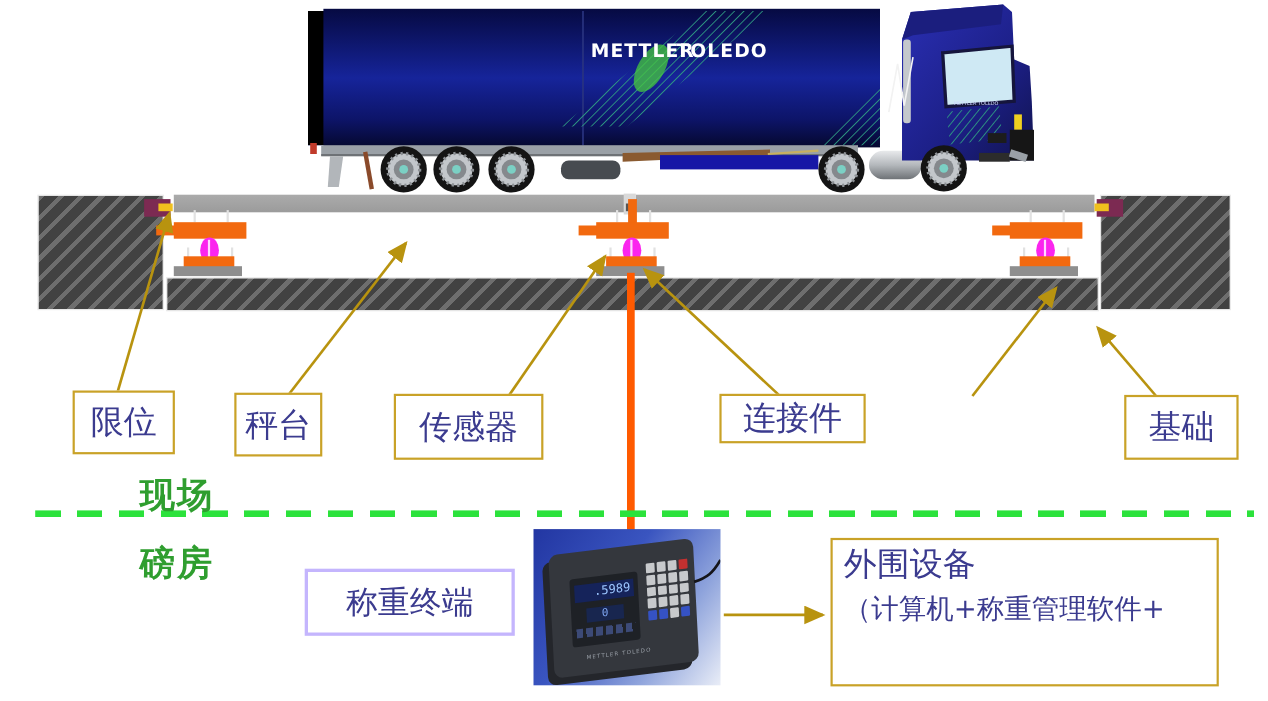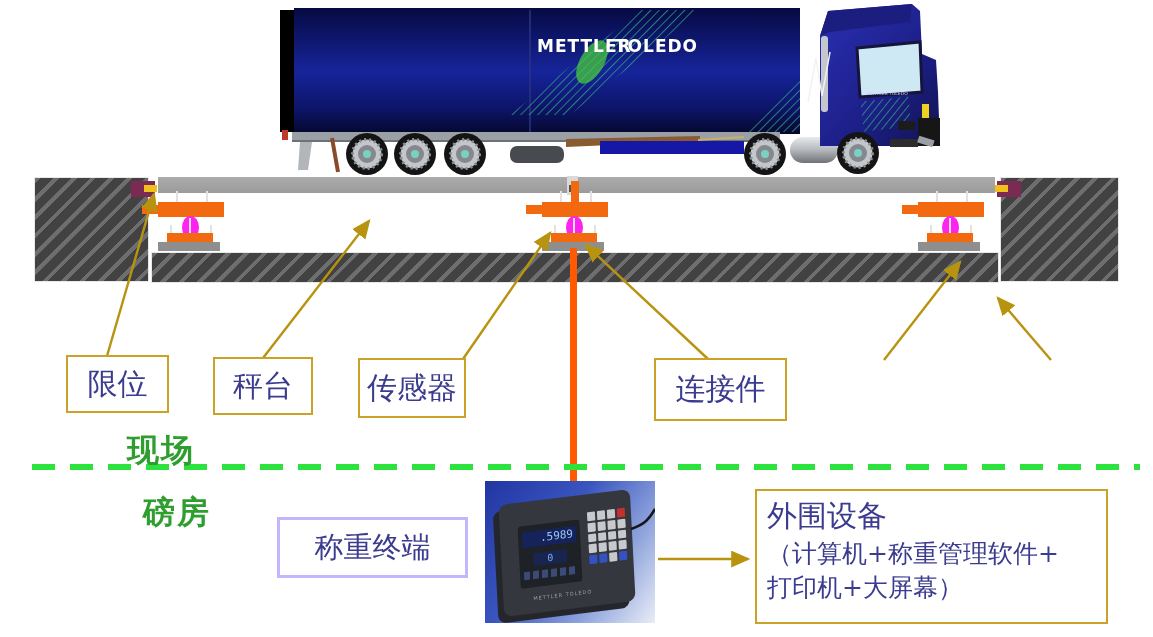--- a/index.html
+++ b/index.html
@@ -34,36 +34,36 @@
   .lc .bot-brk{position:absolute;left:37px;top:60px;width:46px;height:10px;background:#f2690f;}
   .lc .base{position:absolute;left:28px;top:69px;width:62px;height:9px;background:#8e8e8e;}
   .lc .stem{position:absolute;left:57px;top:8px;width:8px;height:24px;background:#f2690f;display:none;}
   .lc.center .stem{display:block;}
   .cable{position:absolute;left:570px;top:248px;width:7px;height:234px;background:#ff5a00;}
 
   
   .tag{position:absolute;border:2px solid #c9a227;background:#fff;color:#3b3b8f;
        font-family:"DejaVu Serif",serif;display:flex;align-items:center;justify-content:center;
        font-size:30px;box-sizing:border-box;z-index:6;}
-  .tag-limit     {left:66px;  top:355px; width:103px; height:58px;text-align:right;}
-  .tag-platform  {left:213px; top:357px; width:100px;  height:58px;}
-  .tag-sensor    {left:358px; top:358px; width:108px; height:60px;}
-  .tag-connector {left:654px; top:358px; width:133px; height:63px;}
+  .tag-limit     {left:66px;  top:355px; width:93px; height:58px;text-align:right;}
+  .tag-platform  {left:213px; top:357px; width:80px;  height:58px;}
+  .tag-sensor    {left:358px; top:358px; width:136px; height:60px;}
+  .tag-connector {left:654px; top:358px; width:133px; height:45px;}
   .tag-embedded  {left:820px; top:359px; width:181px; height:107px;align-items:flex-end;padding-bottom:9px;}
   .tag-foundation{left:1022px;top:359px; width:104px; height:59px;}
   .tag-terminal  {left:277px; top:517px; width:191px; height:61px;border:3px solid #c4b5fd;font-size:29px;}
   .tag-periph    {left:755px; top:489px; width:353px; height:135px;flex-direction:column;
                   align-items:flex-start;justify-content:flex-start;padding:4px 10px;}
-  .tag-periph .t1{font-size:30px;line-height:42px;}
+  .tag-periph .t1{font-size:30px;line-height:42px;font-family:Liberation Mono, monospace;}
   .tag-periph .t2{font-size:25px;line-height:34px;text-align:right;}
 
   .zone{position:absolute;color:#2f9e2f;font-weight:bold;font-size:32px;z-index:6;
         font-family:"DejaVu Sans",sans-serif;letter-spacing:2px;}
   .zone-site{left:127px;top:429px;font-family:Liberation Serif, serif;}
-  .zone-room{left:143px;top:491px;}
+  .zone-room{left:127px;top:491px;}
   .dashline{position:absolute;left:32px;top:464px;width:1108px;height:6px;z-index:1;
             background:repeating-linear-gradient(90deg,#2ce23c 0 23px,rgba(0,0,0,0) 23px 38px);}
 
   
   .leaders{position:absolute;left:0;top:0;width:1153px;height:637px;z-index:5;pointer-events:none;}
 
   
   .term{position:absolute;left:485px;top:481px;width:170px;height:142px;overflow:hidden;z-index:4;
         background:linear-gradient(125deg,#2236a2 0%,#3a55c0 40%,#8fa4dc 72%,#e9edf7 100%);}
   .term .dev{position:absolute;left:16px;top:16px;width:132px;height:112px;background:#34373d;
@@ -241,20 +241,23 @@
     </div>
   <div class="tag tag-platform">
     <span>秤台</span>
     </div>
   <div class="tag tag-sensor">
     <span>传感器</span>
     </div>
   <div class="tag tag-connector">
     <span>连接件</span>
     </div>
+  <div class="tag tag-foundation">
+    <span>基础</span>
+    </div>
 
   <div class="dashline"></div>
   <div class="zone zone-site">现场</div>
   <div class="zone zone-room">磅房</div>
 
   <div class="tag tag-terminal">
     <span>称重终端</span>
     </div>
 
   <div class="term">
@@ -289,16 +292,15 @@
       <div class="brand">METTLER TOLEDO</div>
     </div>
     <svg width="170" height="142">
       <path d="M146,48 C158,44 163,40 170,28" stroke="#15151a" stroke-width="2.5" fill="none"></path>
     </svg>
   </div>
 
   <div class="tag tag-periph">
     <span class="t1">外围设备</span>
     <span class="t2">（计算机+称重管理软件+</span>
-    <span class="t2">打印机+大屏幕）</span>
   </div>
 
 </div>
 
 </body></html>

